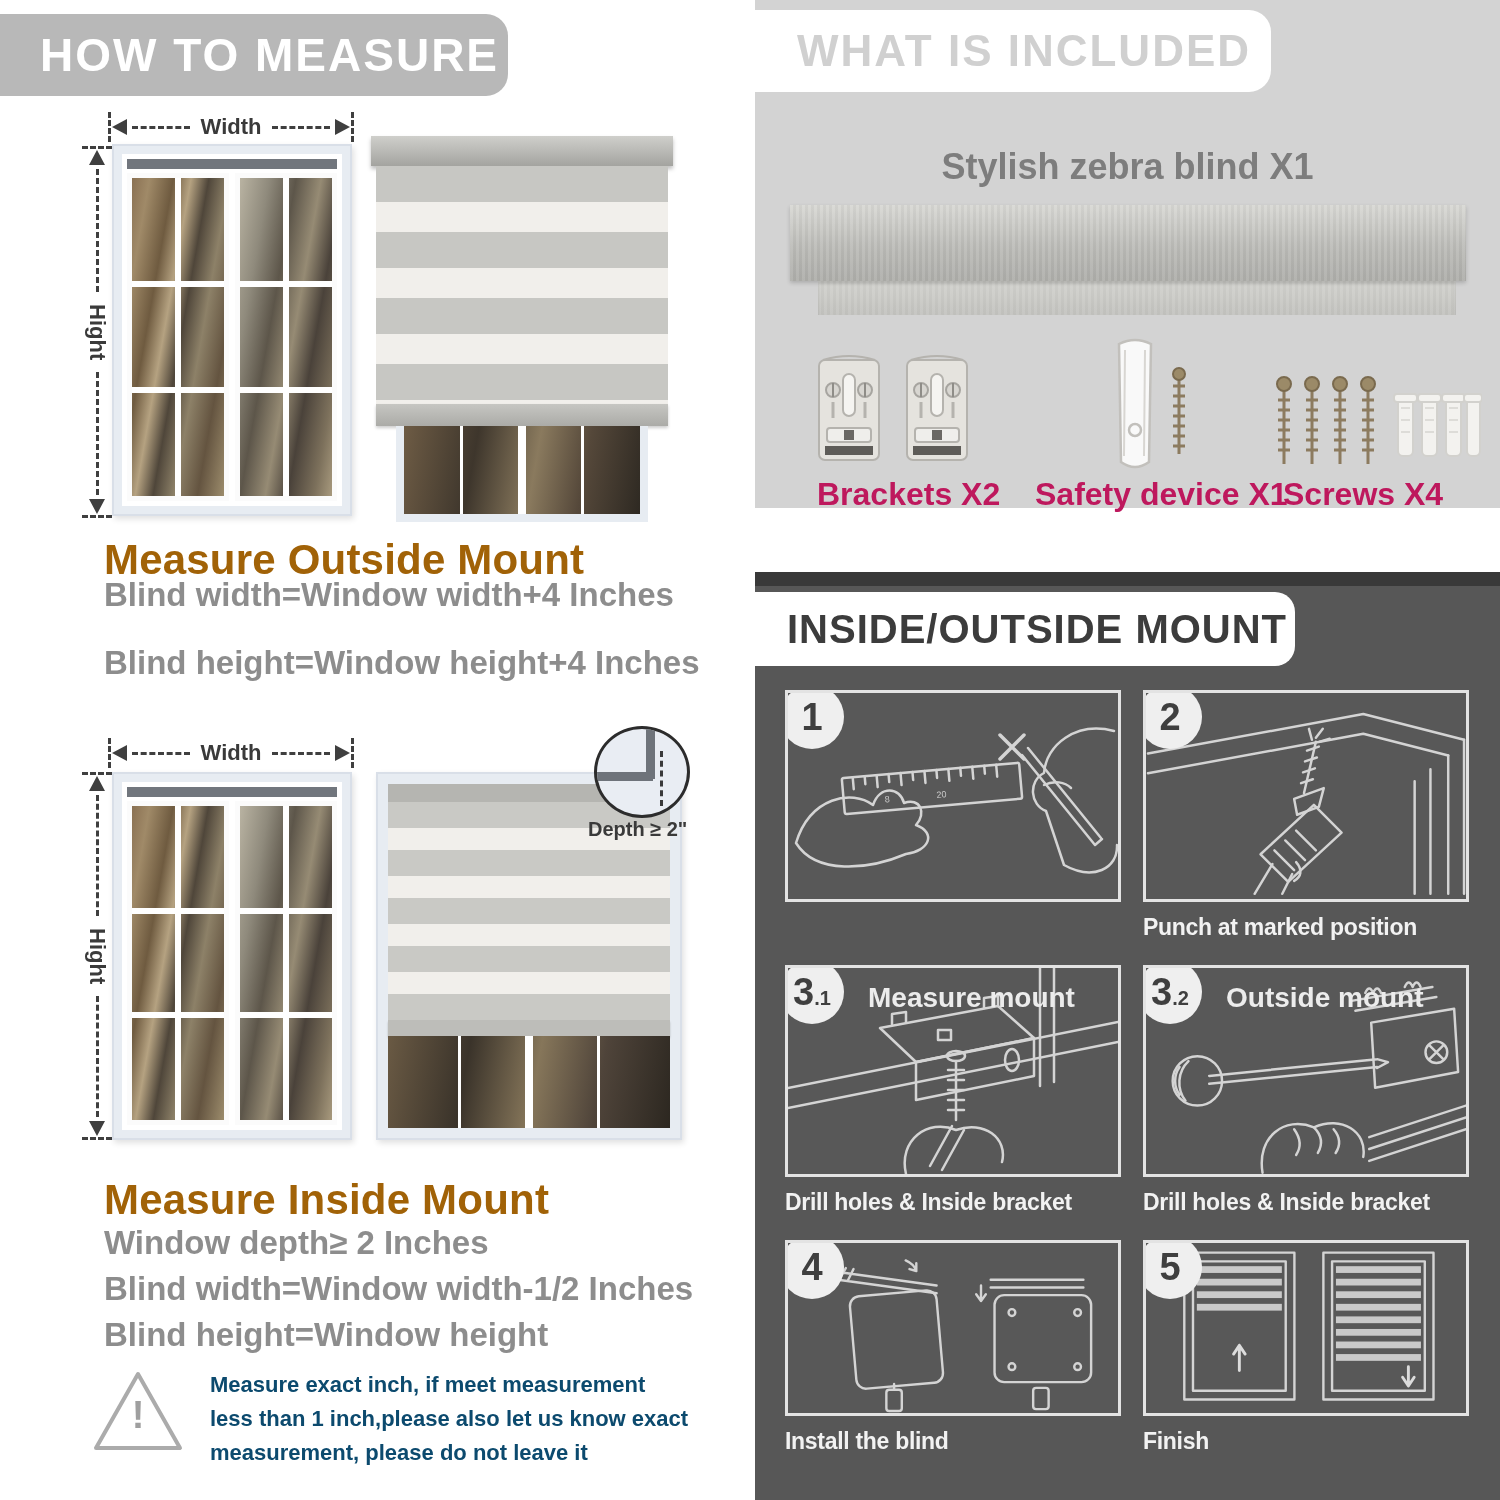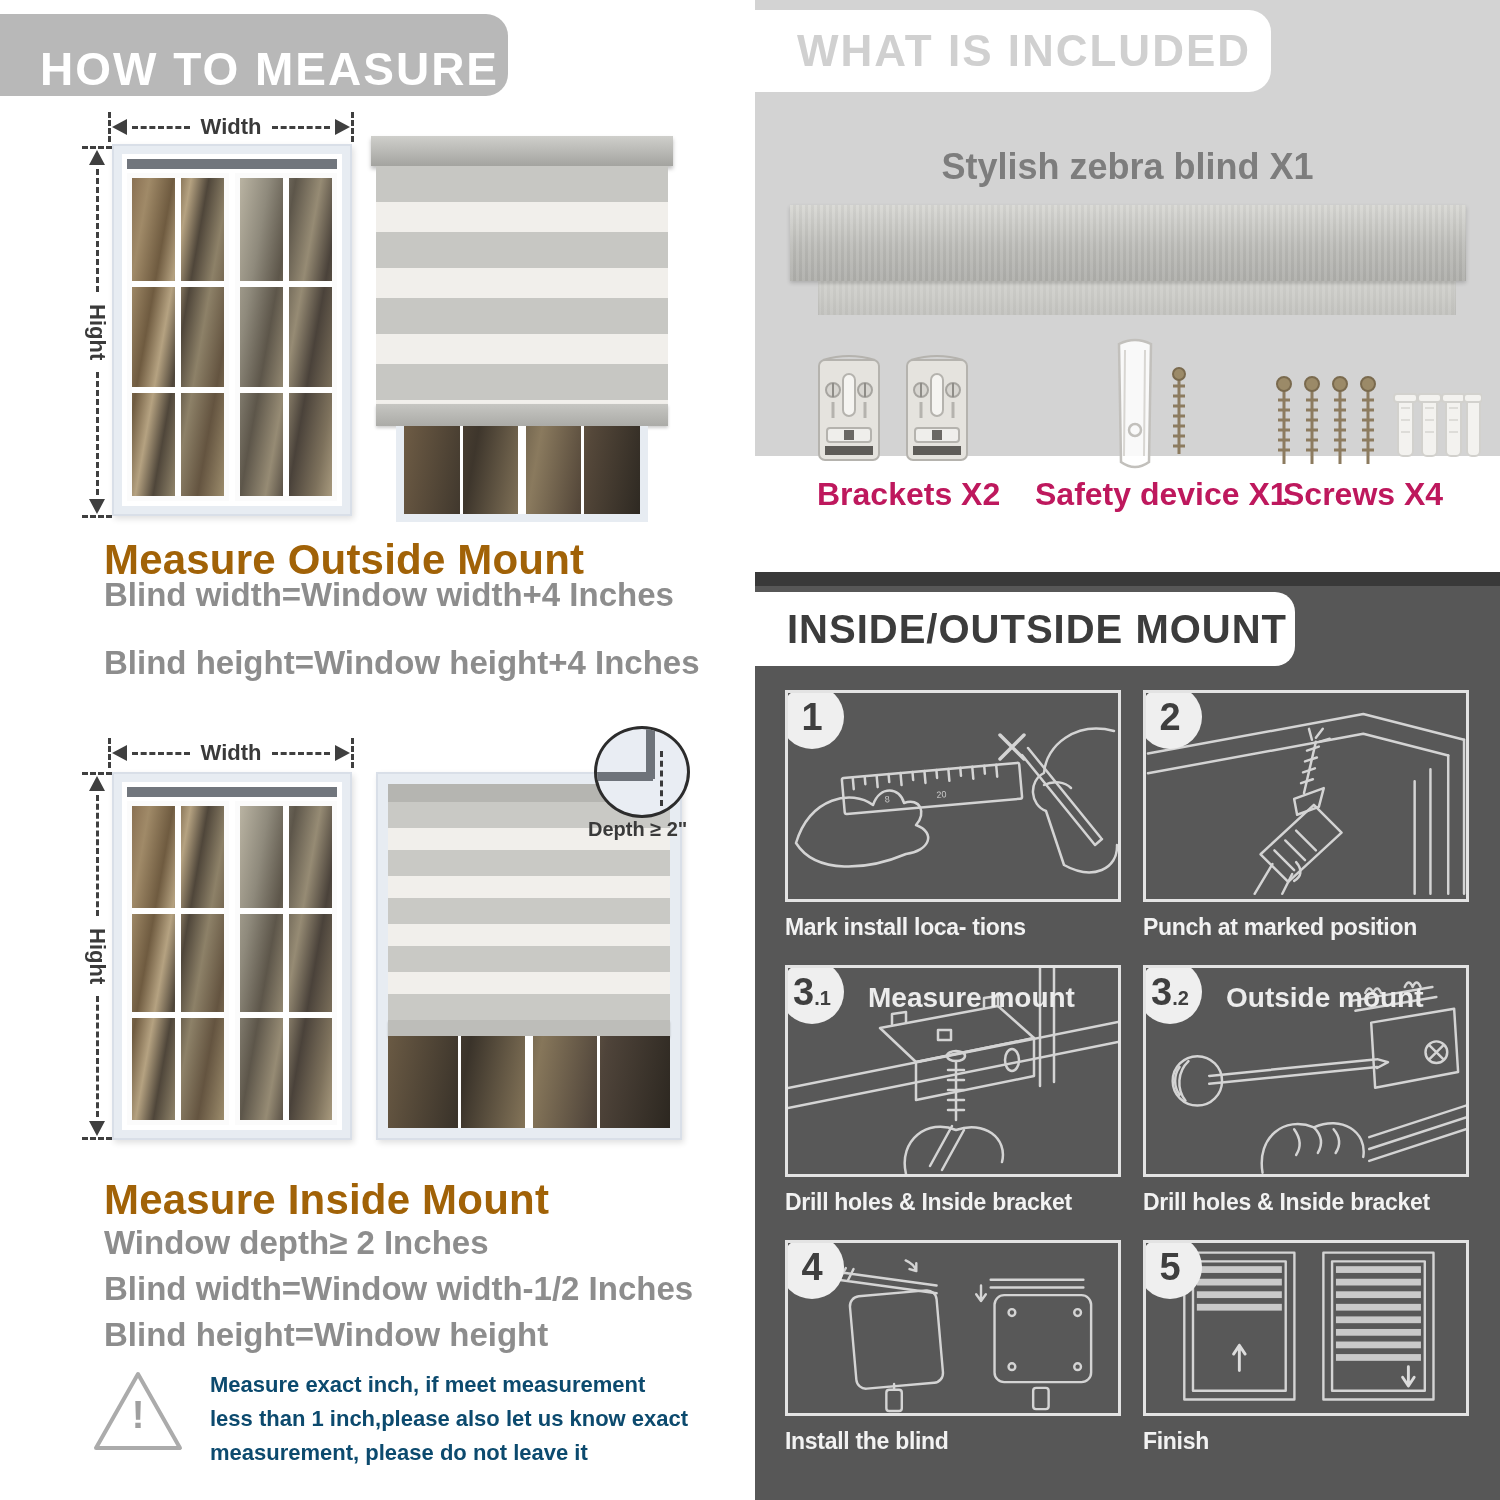--- a/index.html
+++ b/index.html
@@ -6,21 +6,21 @@
   body{
     width:1500px;height:1500px;position:relative;background:#ffffff;
     font-family:"Liberation Sans", sans-serif;overflow:hidden;
   }
   
   .abs{position:absolute;}
 
   
   .pill-left{
     left:0;top:14px;width:508px;height:82px;background:#b8b8b8;
-    border-radius:0 22px 22px 0;display:flex;align-items:flex-end;
+    border-radius:0 22px 22px 0;display:flex;align-items:center;
   }
   .pill-left span{color:#ffffff;font-size:46px;font-weight:bold;letter-spacing:2px;padding-left:40px;}
 
   
   .harrow{position:absolute;display:flex;align-items:center;height:30px;}
   .hcap{height:30px;border-left:3px dashed #3f3f3f;}
   .ah{width:0;height:0;border:8px solid transparent;}
   .ah.l{border-right:15px solid #3f3f3f;border-left:none;margin-left:1px;}
   .ah.r{border-left:15px solid #3f3f3f;border-right:none;margin-right:1px;}
   .hdash{flex:1;border-top:3px dashed #3f3f3f;margin:0 5px;}
@@ -84,21 +84,21 @@
 
   
   .heading{position:absolute;font-size:42px;font-weight:bold;color:#a16207;letter-spacing:0.2px;white-space:nowrap;}
   .formula{position:absolute;font-size:33px;font-weight:bold;color:#8d8d8d;white-space:nowrap;}
   .warn-wrap{position:absolute;display:flex;gap:26px;align-items:flex-start;}
   .warn-tri{position:relative;width:92px;height:86px;flex:0 0 auto;}
   .warn-excl{position:absolute;left:0;top:26px;width:92px;text-align:center;font-size:38px;font-weight:bold;color:#9f9f9f;}
   .warn-text{width:480px;font-size:22px;font-weight:bold;color:#0c4a6e;line-height:1.55;}
 
   
-  .right-top{left:755px;top:0;width:745px;height:456px;background:#d3d3d3;}
+  .right-top{left:755px;top:0;width:745px;height:508px;background:#d3d3d3;}
   .pill-right{position:absolute;left:0;top:10px;width:516px;height:82px;background:#ffffff;border-radius:0 22px 22px 0;display:flex;align-items:center;}
   .pill-right span{color:#d0d0d0;font-size:44px;font-weight:bold;letter-spacing:2px;padding-left:42px;}
   .blind-label{position:absolute;left:0;top:146px;width:100%;text-align:center;font-size:36px;font-weight:bold;color:#7d7d7d;}
   .headrail{position:absolute;left:35px;top:205px;width:676px;}
   .hr-bar{height:76px;background:
      repeating-linear-gradient(90deg,rgba(255,255,255,.07) 0 3px,rgba(0,0,0,.03) 3px 6px),
      linear-gradient(180deg,#d8d8d4,#bcbcb8 55%,#aeaeaa);
      box-shadow:0 2px 4px rgba(0,0,0,.18);}
   .hr-lip{height:34px;margin:0 10px 0 28px;background:
      repeating-linear-gradient(90deg,rgba(255,255,255,.06) 0 3px,rgba(0,0,0,.02) 3px 6px),
@@ -341,21 +341,20 @@
               <path d="M8,150 C22,104 64,96 85,112 C92,92 112,94 116,110 C132,104 139,120 128,132 C149,140 141,158 118,161 C80,177 28,182 8,150 Z"></path>
               <path d="M326,38 C288,28 258,52 256,80 C240,88 242,112 258,118 L276,172 C305,188 330,176 329,152"></path>
               <path d="M256,92 c10,-5 21,-3 27,3"></path>
             </g>
             <g font-size="9" fill="#c9c9c9" transform="rotate(-5 160 95)">
               <text x="96" y="104">8</text>
                 <text x="148" y="104">20</text>
             </g>
           </svg>
         </div>
-        <p class="caption">Mark install loca- tions</p>
       </div>
       <div class="step-cell c2">
         <div class="panel h212">
           <div class="badge">
             <span class="num">2</span>
           </div>
           <svg viewBox="0 0 324 206">
             <g class="lineart">
               <path d="M2,60 L220,20 M2,80 L220,40 M220,20 L322,46 M220,40 L306,62"></path>
               <path d="M306,62 L306,202 M322,46 L322,202 M288,76 L288,202 M272,88 L272,202"></path>

